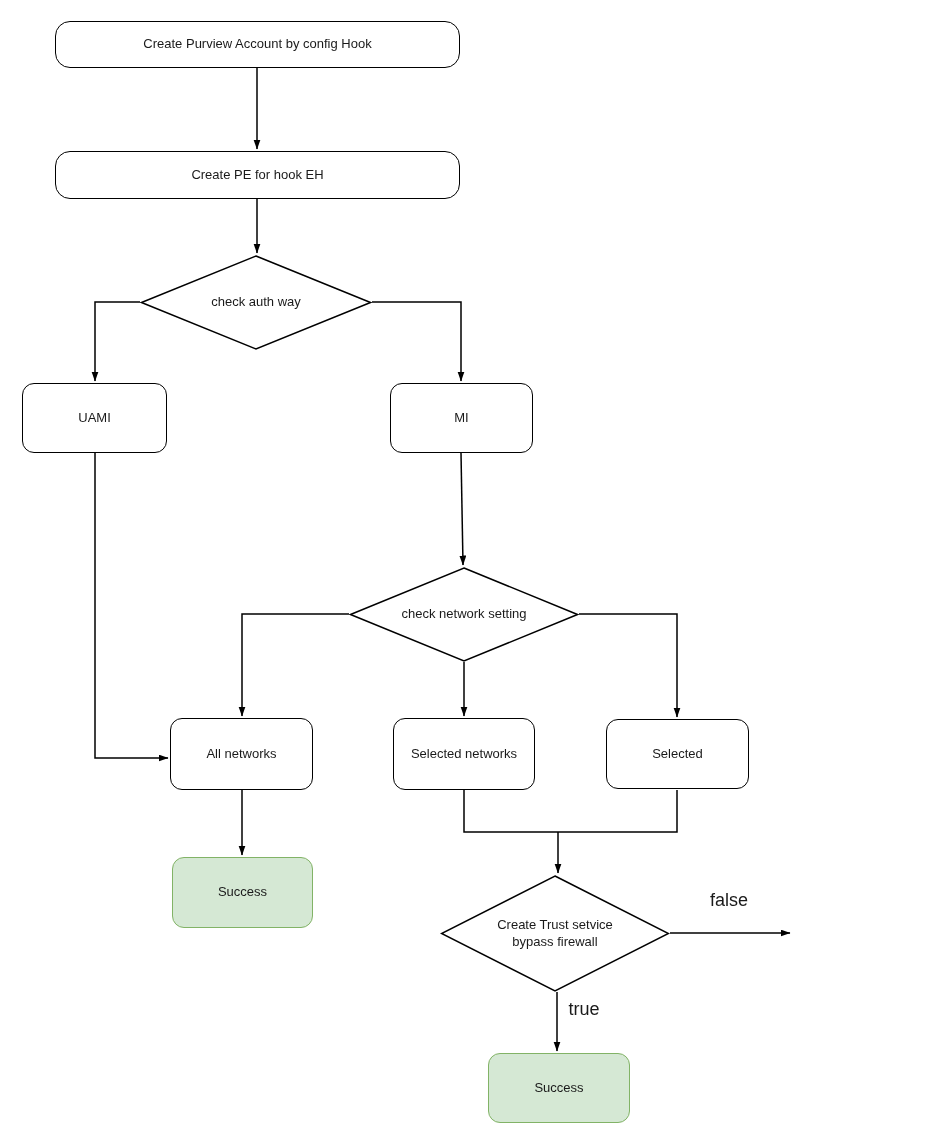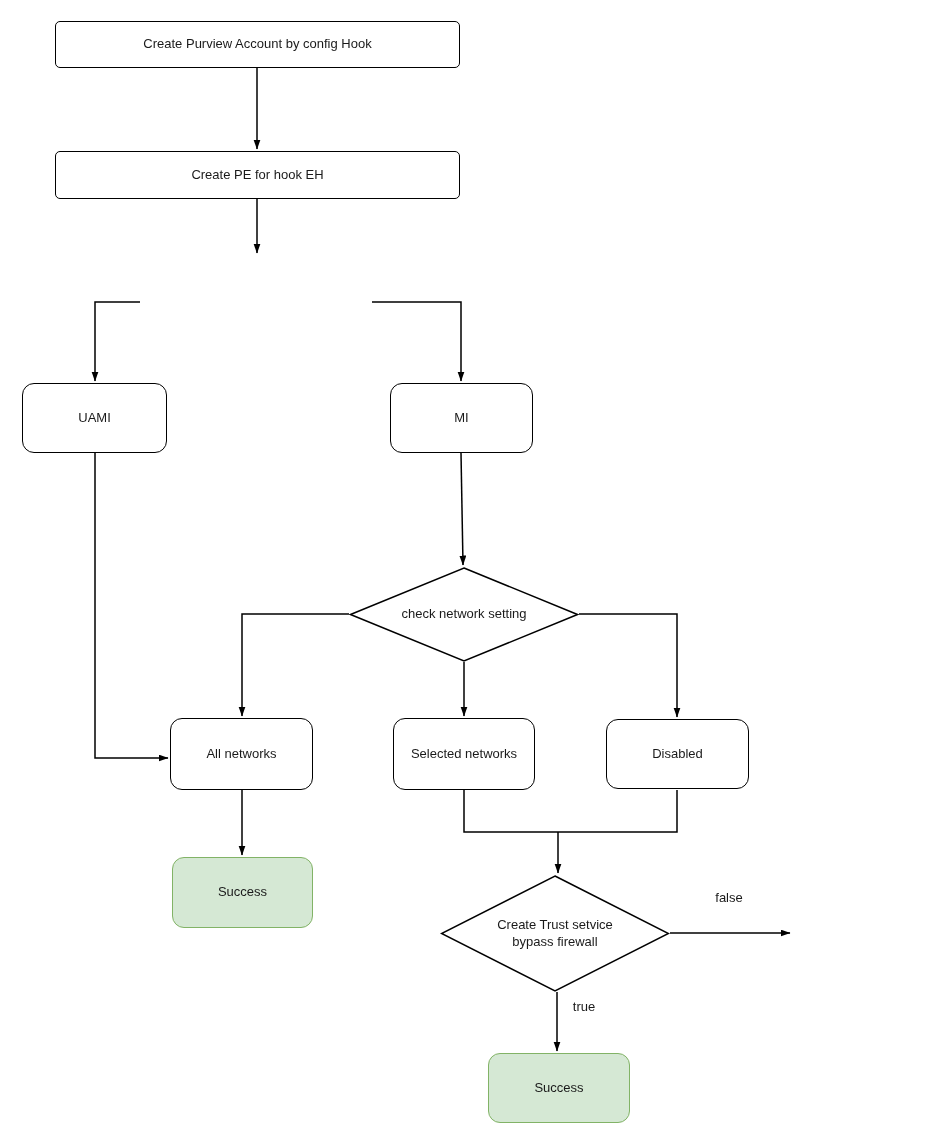--- a/index.html
+++ b/index.html
@@ -18,38 +18,38 @@
     box-sizing: border-box;
     background: #ffffff;
     border: 1.5px solid #000000;
     display: flex;
     align-items: center;
     justify-content: center;
     text-align: center;
     font-size: 13px;
     line-height: 1.25;
   }
-  .rect-sm { border-radius: 5px; }
+  .rect-sm { border-radius: 15px; }
   .rect-lg { border-radius: 12px; }
   .node.success { background: #d5e8d4; border-color: #82b366; }
   .node.failure { background: #f8cecc; border-color: #b85450; }
   .diamond {
     position: absolute;
     display: flex;
     align-items: center;
     justify-content: center;
     text-align: center;
     font-size: 13px;
     line-height: 1.3;
   }
   .diamond > svg { position: absolute; left: 0; top: 0; }
   .diamond > .dlabel { position: relative; }
   .edge-label {
     position: absolute;
-    font-size: 13px;
+    font-size: 18px;
     text-align: center;
     background: #ffffff;
   }
 </style>
 </head>
 <body>
 
 <div class="canvas">
 
   <svg class="edges" width="944" height="1140" viewBox="0 0 944 1140" fill="none" stroke="#000000" stroke-width="1.5">
@@ -89,20 +89,26 @@
   </svg>
 
   <div class="node rect-sm" style="left:55px; top:21px; width:405px; height:47px;">
     <span>Create Purview Account by config Hook</span>
   </div>
 
   <div class="node rect-sm" style="left:55px; top:151px; width:405px; height:48px;">
     <span>Create PE for hook EH</span>
   </div>
 
+  <div class="diamond" style="left:140px; top:255px; width:232px; height:95px;">
+    <svg width="232" height="95" viewBox="0 0 232 95">
+      <polygon points="116,1 230.5,47.5 116,94 1.5,47.5" fill="#ffffff" stroke="#000000" stroke-width="1.5"></polygon>
+    </svg>
+    <span class="dlabel" style="width:180px;">check auth way</span>
+  </div>
 
   <div class="node rect-lg" style="left:22px; top:383px; width:145px; height:70px;">
     <span>UAMI</span>
   </div>
 
   <div class="node rect-lg" style="left:390px; top:383px; width:143px; height:70px;">
     <span>MI</span>
   </div>
 
   <div class="diamond" style="left:349px; top:567px; width:230px; height:95px;">
@@ -114,21 +120,21 @@
 
   <div class="node rect-lg" style="left:393px; top:718px; width:142px; height:72px;">
     <span>Selected networks</span>
   </div>
 
   <div class="node rect-lg" style="left:170px; top:718px; width:143px; height:72px;">
     <span>All networks</span>
   </div>
 
   <div class="node rect-lg" style="left:606px; top:719px; width:143px; height:70px;">
-    <span>Disabled</span>
+    <span>Selected</span>
   </div>
 
   <div class="node rect-lg success" style="left:172px; top:857px; width:141px; height:71px;">
     <span>Success</span>
   </div>
 
   <div class="diamond" style="left:440px; top:875px; width:230px; height:117px;">
     <svg width="230" height="117" viewBox="0 0 230 117">
       <polygon points="115,1 228.5,58.5 115,116 1.5,58.5" fill="#ffffff" stroke="#000000" stroke-width="1.5"></polygon>
     </svg>

